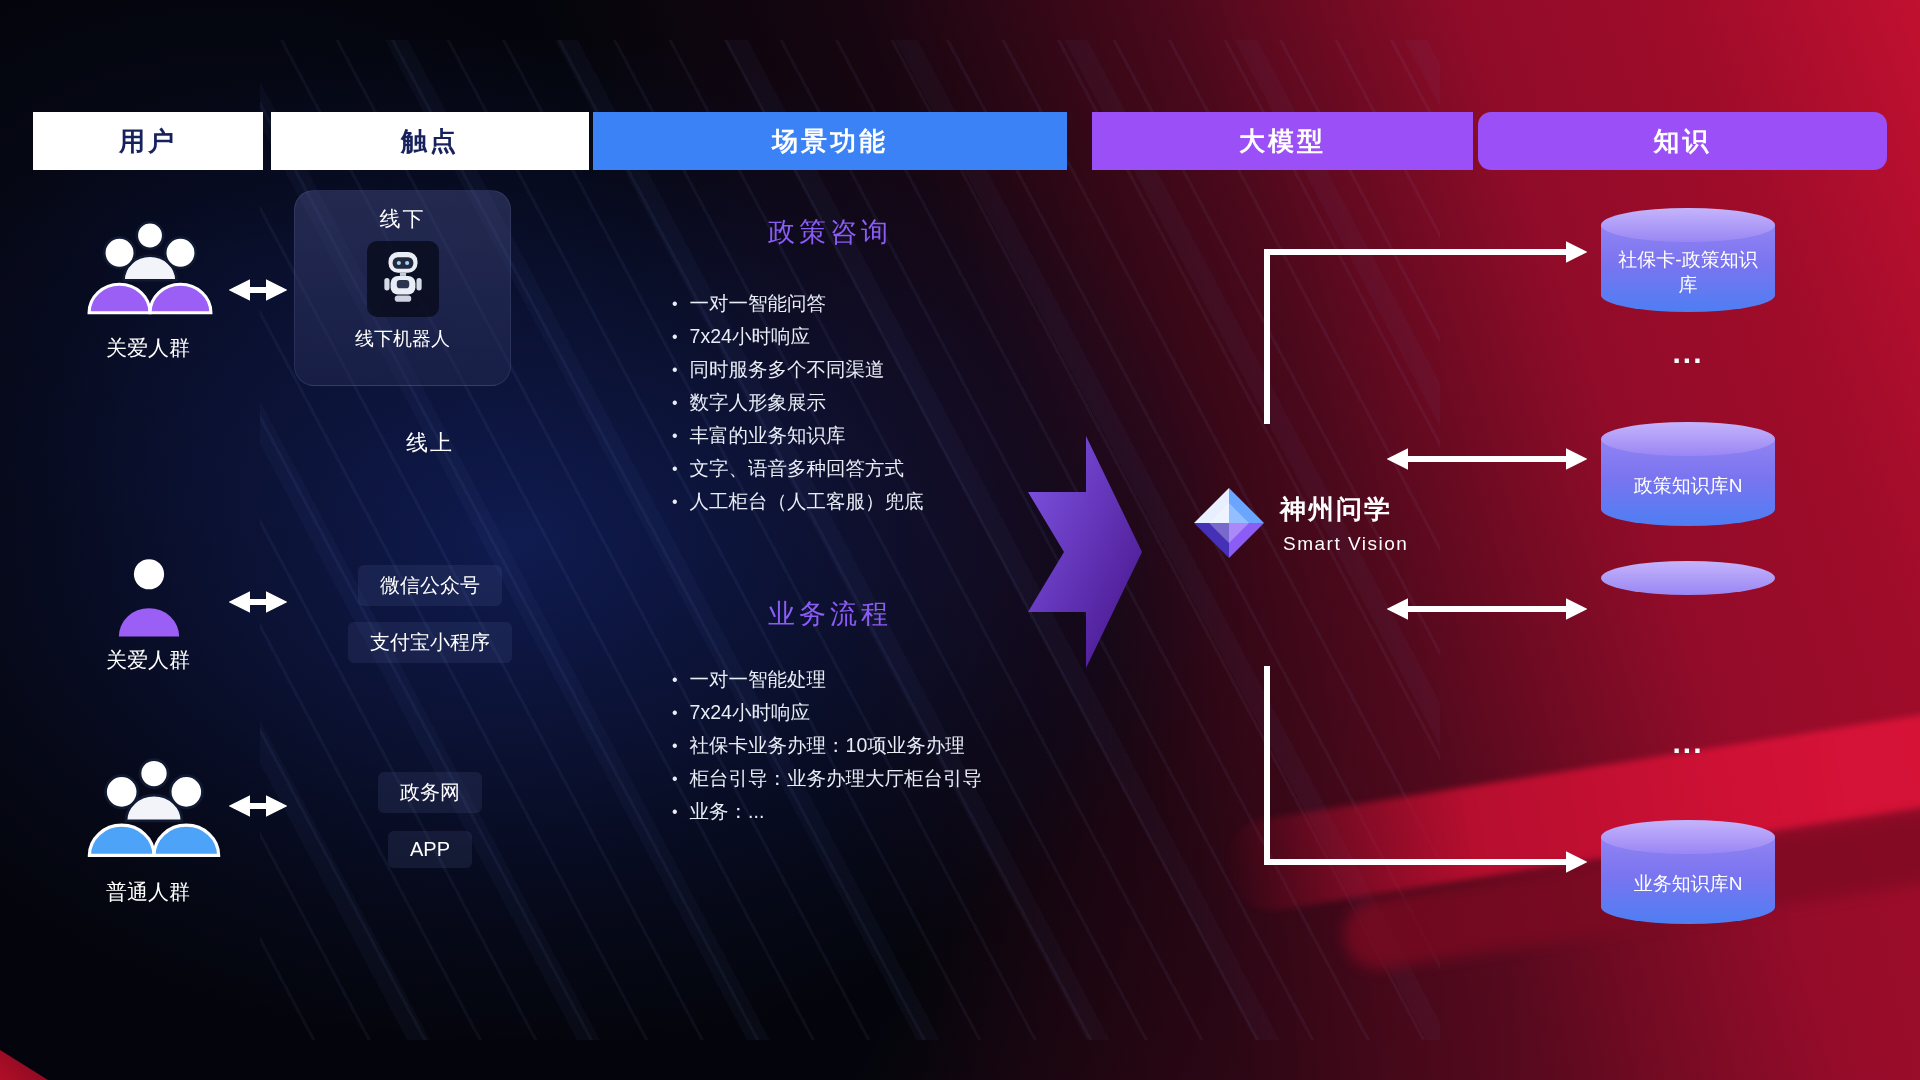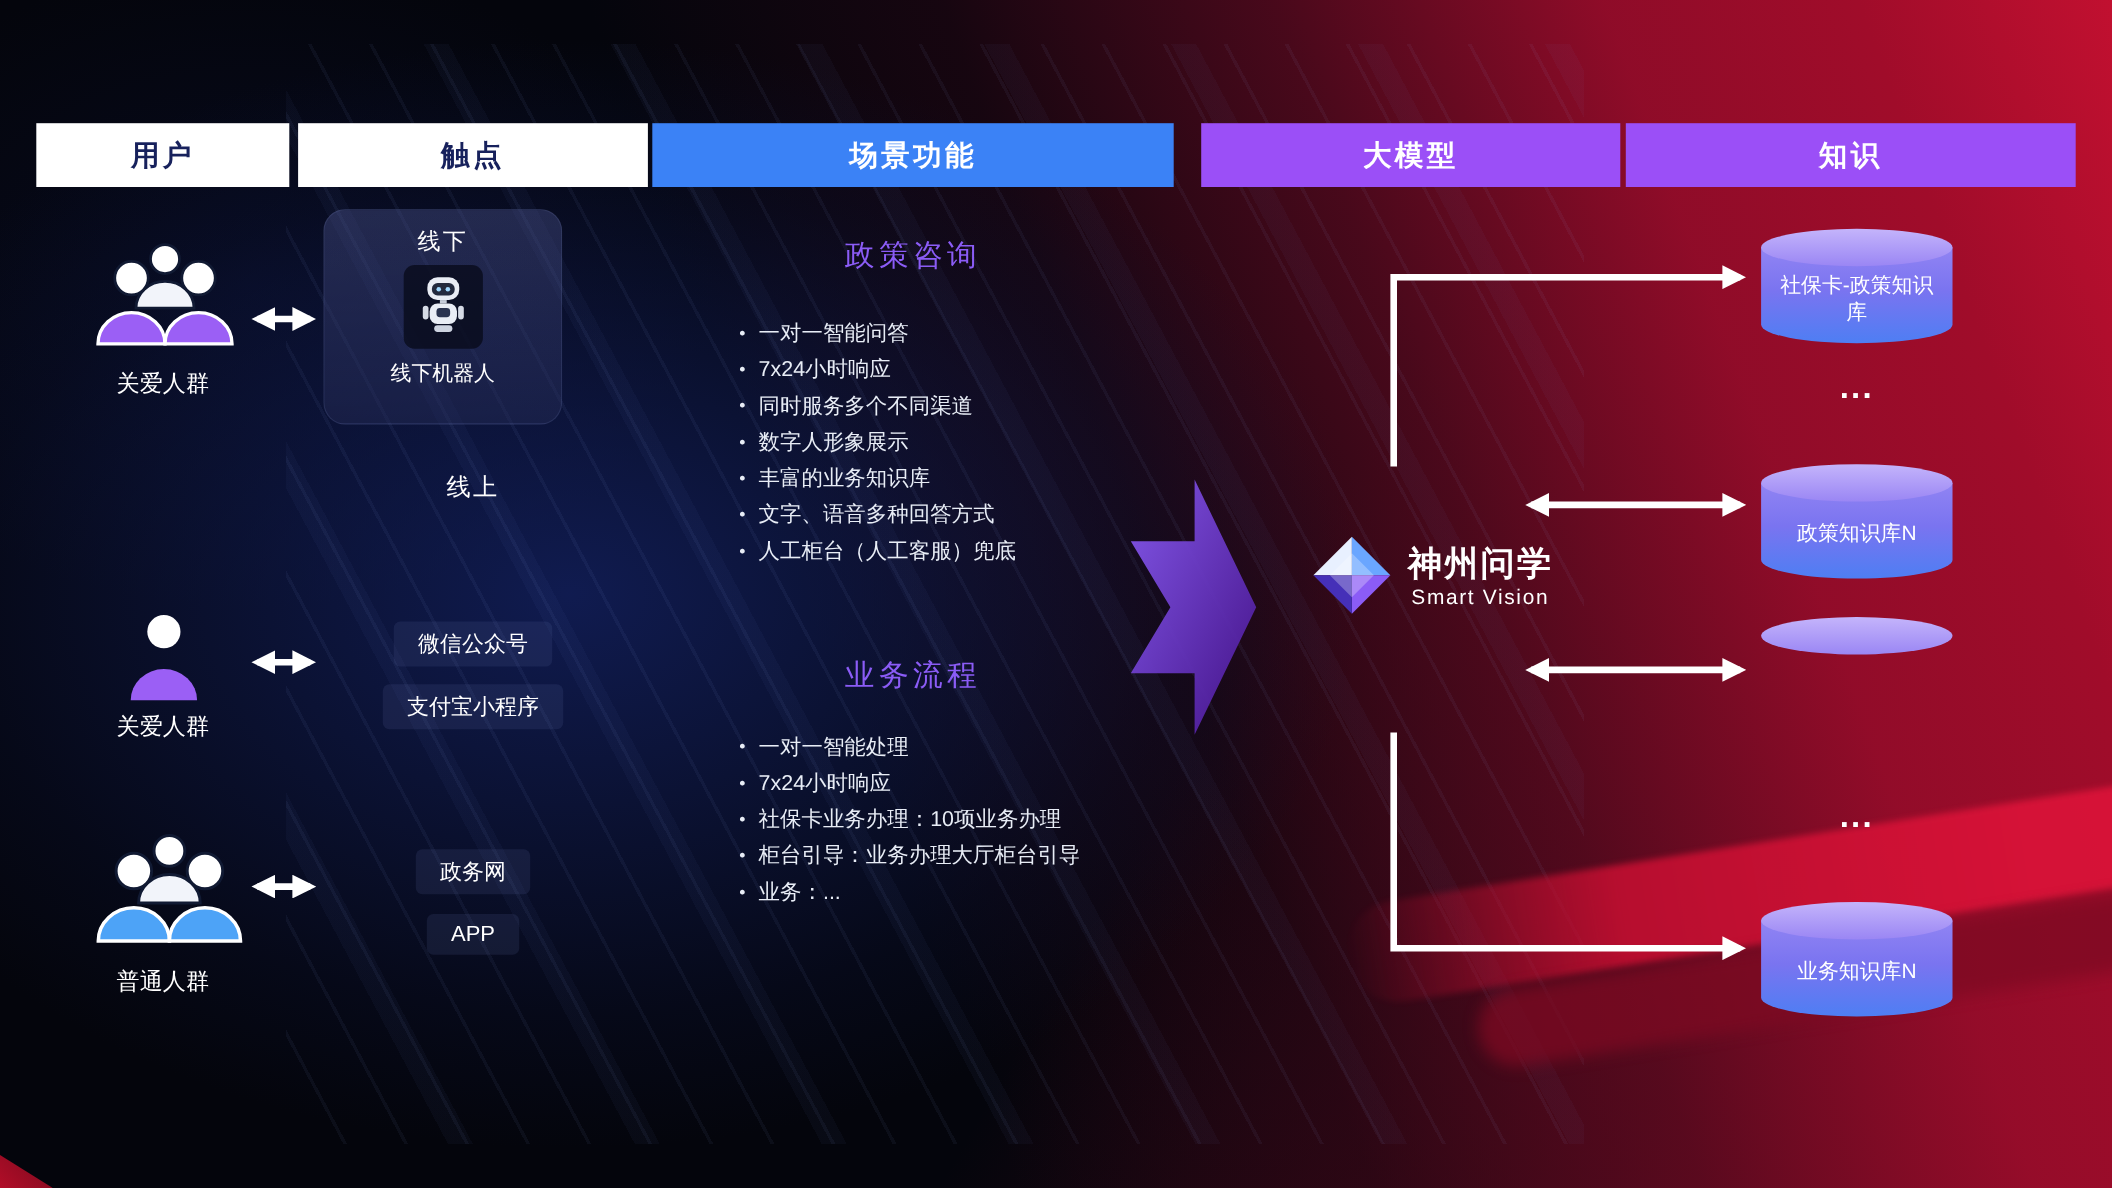--- a/index.html
+++ b/index.html
@@ -37,21 +37,21 @@
   }
 
   
   .hd { position:absolute; top:112px; height:58px; display:flex; align-items:center; justify-content:center;
         font-size:26px; font-weight:bold; letter-spacing:3px; }
   .hd.light { background:#ffffff; color:#17215c; }
   .hd-user  { left:33px;   width:230px; }
   .hd-touch { left:271px;  width:318px; }
   .hd-scene { left:593px;  width:474px; background:#3b82f6; color:#fff; }
   .hd-model { left:1071px; width:381px; background:#9b4ff7; color:#fff;margin-left:21px; }
-  .hd-know  { left:1478px; width:409px; background:#9b4ff7; color:#fff; }
+  .hd-know  { left:1478px; width:409px; background:#9b4ff7; color:#fff;border-radius:13px; }
 
   .abs { position:absolute; }
   .lbl { position:absolute; left:33px; width:230px; text-align:center; font-size:21px; color:#fff; }
 
   
   .card-offline { position:absolute; left:294px; top:190px; width:217px; height:196px; border-radius:20px;
     background:linear-gradient(180deg, rgba(82,90,150,.38), rgba(38,44,86,.45));
     border:1px solid rgba(160,170,230,.12);
     display:flex; flex-direction:column; align-items:center;
   }
@@ -65,21 +65,21 @@
   .chan .pill { background:rgba(95,105,160,.16); padding:7px 22px; border-radius:6px; display:inline-block; }
 
   
   .sc-title { position:absolute; left:593px; width:474px; text-align:center; font-size:27px;
     letter-spacing:4px; color:#8b5cf6; }
   .sc-list { position:absolute; left:672px; list-style:none; font-size:19.5px; line-height:23px; color:#e8edf6; }
   .sc-list li { margin-bottom:9px; white-space:nowrap; }
   .sc-list li::before { content:"•"; margin-right:12px; font-size:16px; position:relative; top:-1px; }
 
   
-  .logo-name { position:absolute; left:1280px; top:492px; font-size:31px; font-weight:bold; letter-spacing:2px; }
+  .logo-name { position:absolute; left:1280px; top:492px; font-size:26px; font-weight:bold; letter-spacing:2px; }
   .logo-sub  { position:absolute; left:1283px; top:533px; font-size:19px; letter-spacing:1.5px; }
 
   
   .cyl { position:absolute; left:1601px; width:174px; height:104px; }
   .cyl-top { position:absolute; left:0; top:0; width:174px; height:34px; border-radius:50%;
     background:linear-gradient(180deg,#c4b4fb 0%, #9a86f4 100%); z-index:2; }
   .cyl-body { position:absolute; left:0; top:17px; width:174px; height:87px;
     border-radius:0 0 87px 87px / 0 0 17px 17px;
     background:linear-gradient(180deg,#9184f3 0%, #7a74f0 45%, #4e7ef3 100%);
     display:flex; align-items:center; justify-content:center; text-align:center;

